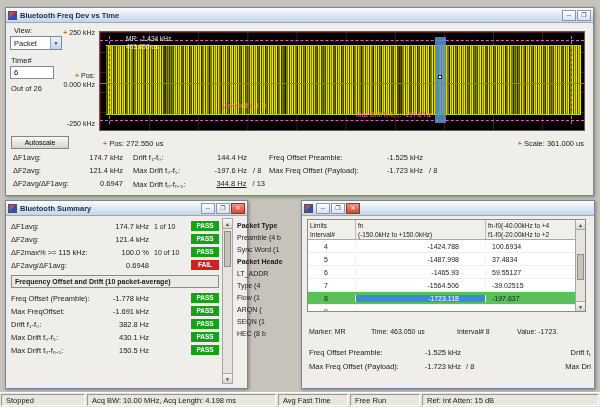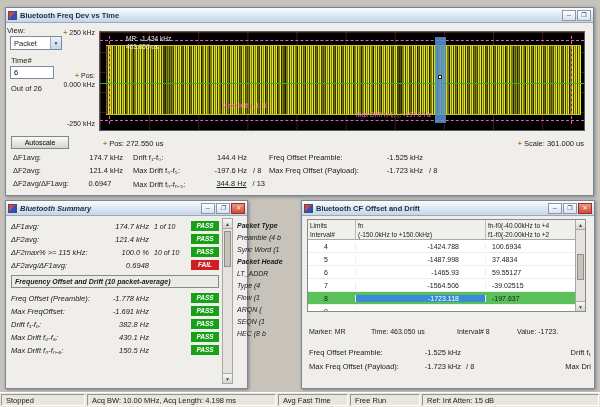--- a/index.html
+++ b/index.html
@@ -84,21 +84,21 @@
 <div class="win" style="left:5px;top:7px;width:589px;height:189px;">
   <div class="titlebar">
     <span class="app-icon"></span>
     <span class="title">Bluetooth Freq Dev vs Time</span>
     <span class="wbtns">
       <span class="wbtn">─</span>
       <span class="wbtn">❐</span>
     </span>
   </div>
   <div class="content">
-    <span class="lbl" style="left:0;top:3px;">View:</span>
+    <span class="lbl" style="left:7px;top:3px;">View:</span>
     <div class="dropdown" style="left:3px;top:13px;width:52px;">
       <span>Packet</span>
       <span class="dd-arrow">▼</span>
     </div>
     <span class="lbl" style="left:4px;top:33px;">Time#</span>
     <input class="field" style="left: 3px; top: 43px; width: 44px;" value="6">
     <span class="lbl" style="left:4px;top:61px;">Out of  26</span>
 
     <span class="axis-lab" style="left:38px;top:6px;width:50px;"><span class="plus">+</span> <span>250 kHz</span></span>
     <span class="axis-lab" style="left:38px;top:49px;width:50px;"><span class="plus">+</span> <span>Pos:</span></span>
@@ -131,21 +131,21 @@
       <div class="mrow">
           <span class="mlab" style="width:64px;">ΔF1avg:</span>
           <span class="mval" style="width:46px;">174.7 kHz</span>
         </div>
       <div class="mrow">
           <span class="mlab" style="width:64px;">ΔF2avg:</span>
           <span class="mval" style="width:46px;">121.4 kHz</span>
         </div>
       <div class="mrow">
           <span class="mlab" style="width:64px;">ΔF2avg/ΔF1avg:</span>
-          <span class="mval" style="width:46px;text-align:center;">0.6947</span>
+          <span class="mval" style="width:46px;">0.6947</span>
         </div>
     </div>
     <div class="mcol" style="left:126px;top:128px;width:132px;">
       <div class="mrow">
           <span class="mlab" style="width:74px;">Drift f₁-f₀:</span>
           <span class="mval" style="width:40px;">144.4 Hz</span>
           <span class="mext"></span>
         </div>
       <div class="mrow">
           <span class="mlab" style="width:74px;">Max Drift f₀-f₅:</span>
@@ -166,21 +166,21 @@
         </div>
       <div class="mrow">
           <span class="mlab" style="width:108px;">Max Freq Offset (Payload):</span>
           <span class="mval" style="width:46px;">-1.723 kHz</span>
           <span class="mext">/  8</span>
         </div>
     </div>
   </div>
 </div>
 
-<div class="win" style="left:5px;top:200px;width:243px;height:189px;font-style:italic;">
+<div class="win" style="left:5px;top:200px;width:243px;height:189px;">
   <div class="titlebar">
     <span class="app-icon"></span>
     <span class="title">Bluetooth Summary</span>
     <span class="wbtns">
       <span class="wbtn">─</span>
       <span class="wbtn">❐</span>
       <span class="wbtn close">✕</span>
     </span>
   </div>
   <div class="content">
@@ -259,21 +259,20 @@
       <div class="pitem">ARQN (</div>
       <div class="pitem">SEQN (1</div>
       <div class="pitem">HEC (8 b</div>
     </div>
   </div>
 </div>
 
 <div class="win" style="left:301px;top:200px;width:294px;height:189px;">
   <div class="titlebar">
     <span class="app-icon"></span>
-    <span class="title">Bluetooth CF Offset and Drift</span>
     <span class="wbtns">
       <span class="wbtn">─</span>
       <span class="wbtn">❐</span>
       <span class="wbtn close">✕</span>
     </span>
   </div>
   <div class="content">
     <div class="tbl" style="left:4px;top:3px;width:279px;height:93px;">
       <div class="thead">
         <div class="th" style="width:48px;">

